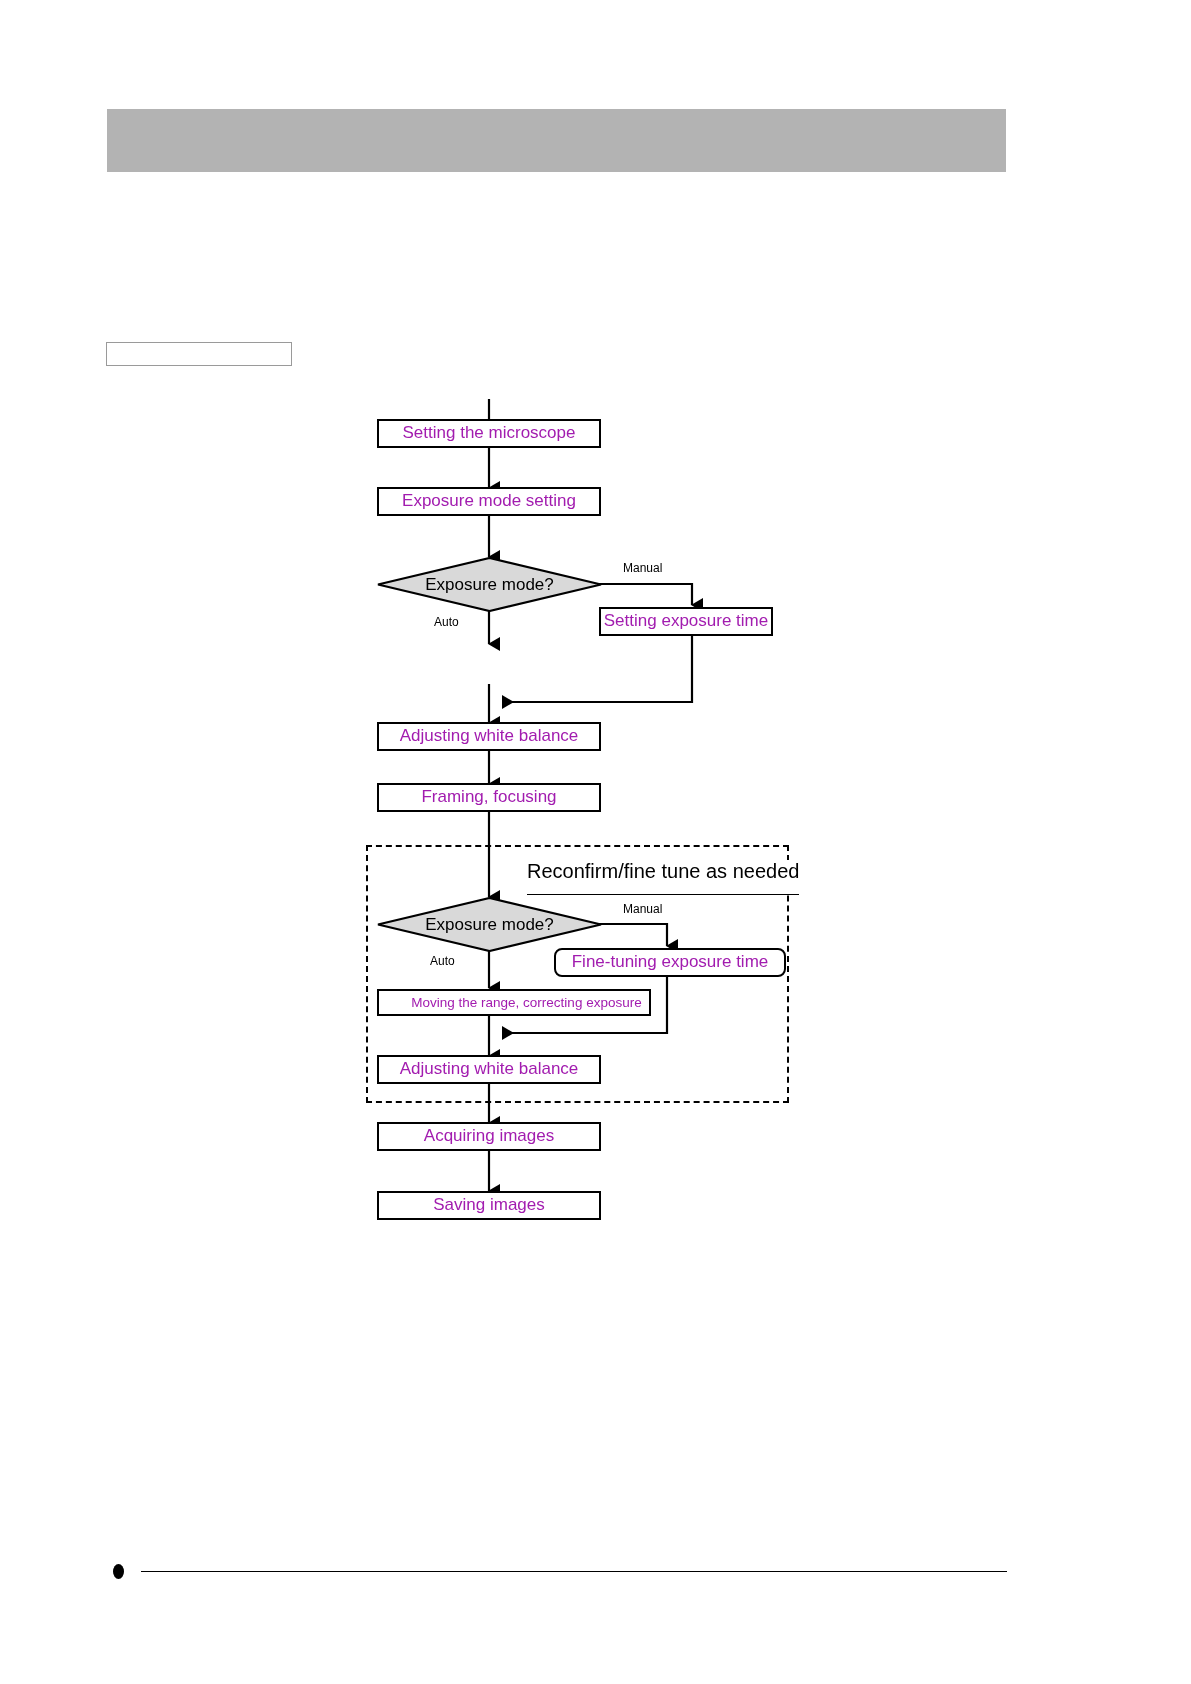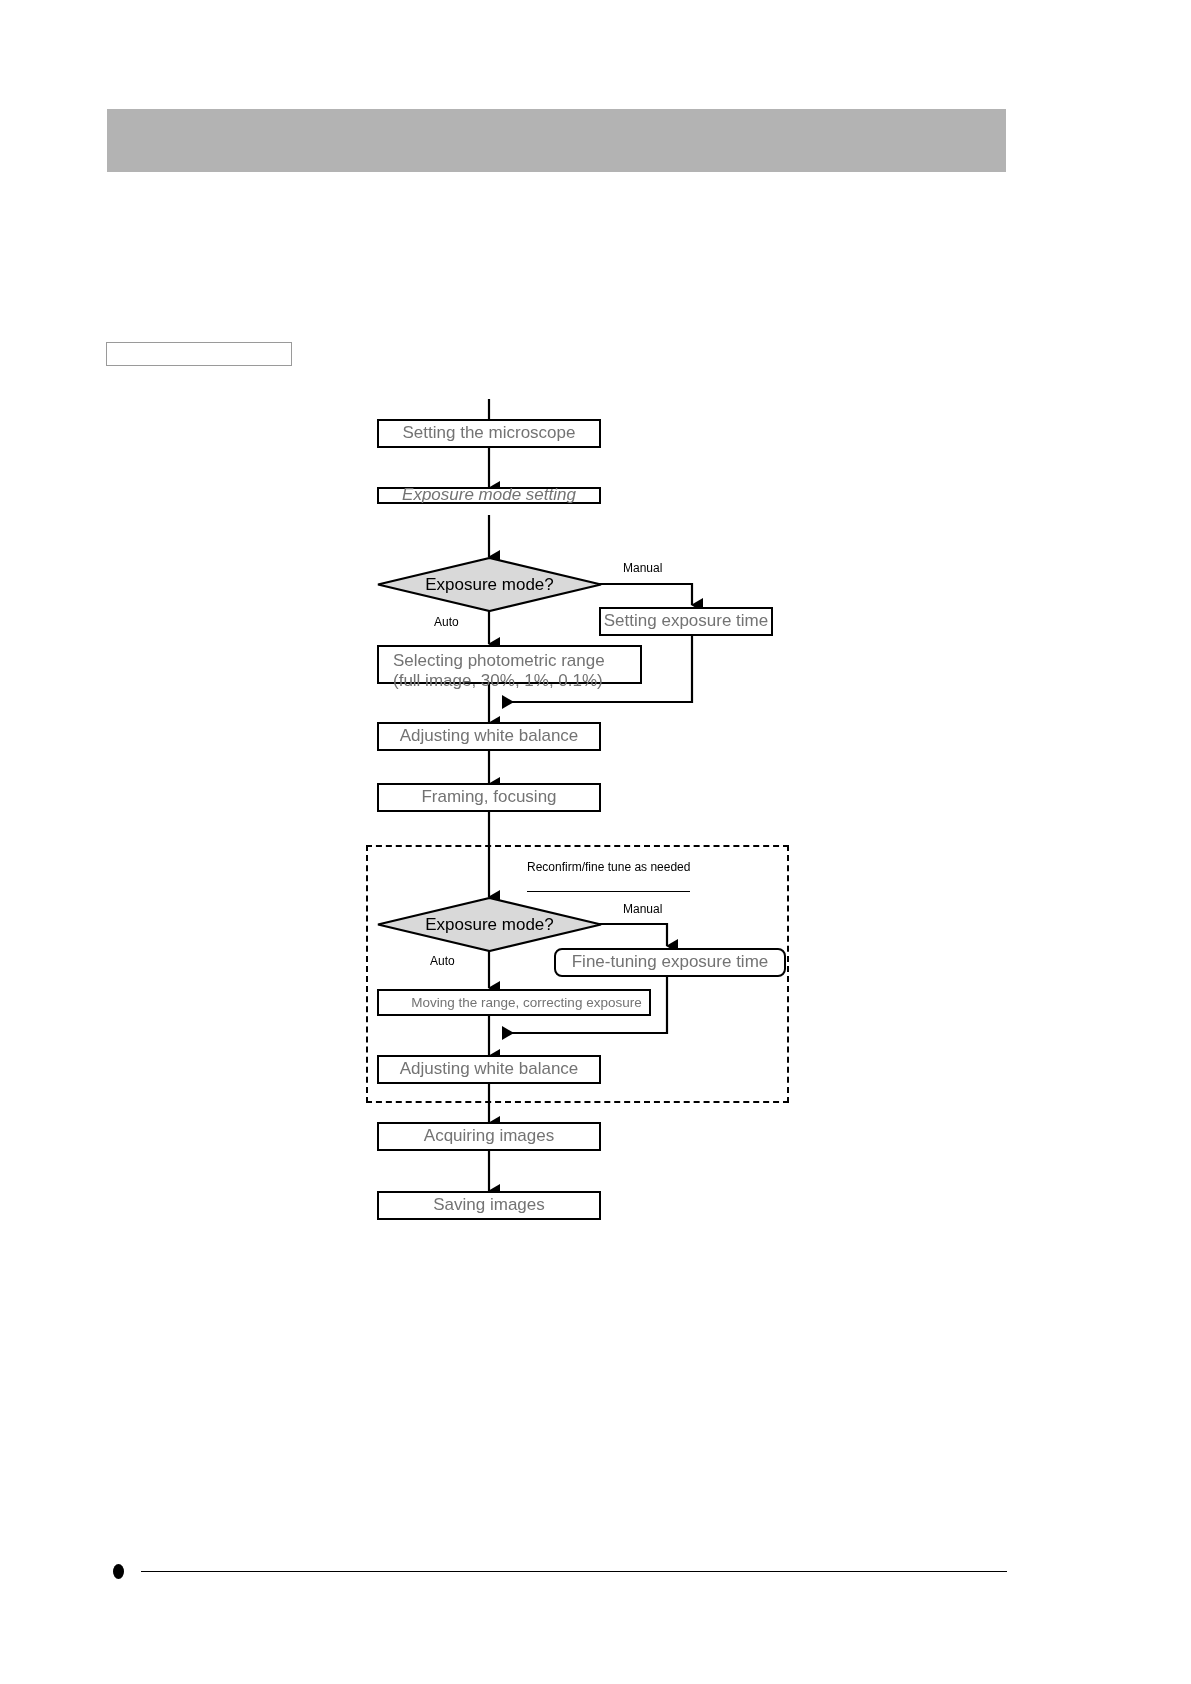--- a/index.html
+++ b/index.html
@@ -66,21 +66,21 @@
   .node {
     position: absolute;
     background: #ffffff;
     border: 2px solid #000000;
     display: flex;
     align-items: center;
     justify-content: center;
     text-align: center;
     line-height: 1.18;
     font-size: 17px;
-    color: #737373;
+    color: #a21caf;
     z-index: 3;
   }
   .node.two-line {
     display: block;
     padding: 4px 0 0 14px;
     text-align: left;
   }
   .node.two-line span { display: block; }
   .node.small-text { font-size: 13.5px; padding-left: 25px; }
 
@@ -116,23 +116,23 @@
 
   .edge-label {
     position: absolute;
     font-size: 12px;
     z-index: 4;
     background: transparent;
   }
 
   .group-note {
     position: absolute;
-    font-size: 12px;
+    font-size: 20px;
     border-bottom: 1.5px solid #000000;
-    padding-bottom: 17px;
+    padding-bottom: 11px;
     z-index: 4;
     background: #ffffff;
   }
 
   .dashed-group {
     position: absolute;
     border: 2px dashed #000000;
     z-index: 1;
     background: transparent;
   }
@@ -199,41 +199,37 @@
 
       <line x1="489" y1="1151" x2="489" y2="1191" marker-end="url(#arrowDown)"></line>
     </g>
   </svg>
 
 
   <div class="node" style="left:377px; top:419px; width:224px; height:29px;">
     <span>Setting the microscope</span>
   </div>
 
-  <div class="node" style="left:377px; top:487px; width:224px; height:17px;font-style:italic;">
+  <div class="node" style="left:377px; top:487px; width:224px; height:29px;">
     <span>Exposure mode setting</span>
   </div>
 
   <div class="decision-wrap" style="left:377px; top:557px; width:225px; height:55px;">
     <svg width="225" height="55" viewBox="0 0 225 55">
       <polygon points="112.5,1 224,27.5 112.5,54 1,27.5" fill="#d9d9d9" stroke="#000000" stroke-width="2.2"></polygon>
     </svg>
     <div class="decision-label">Exposure mode?</div>
   </div>
   <div class="edge-label" style="left:623px; top:561px;">Manual</div>
   <div class="edge-label" style="left:434px; top:615px;">Auto</div>
 
   <div class="node" style="left:599px; top:607px; width:174px; height:29px;">
     <span>Setting exposure time</span>
   </div>
 
-  <div class="node two-line" style="left:377px; top:645px; width:265px; height:39px;">
-    <span>Selecting photometric range</span>
-    <span>(full image, 30%, 1%, 0.1%)</span>
-  </div>
 
   <div class="node" style="left:377px; top:722px; width:224px; height:29px;">
     <span>Adjusting white balance</span>
   </div>
 
   <div class="node" style="left:377px; top:783px; width:224px; height:29px;">
     <span>Framing, focusing</span>
   </div>
 
   <div class="group-note" style="left:527px; top:860px;">Reconfirm/fine tune as needed</div>

